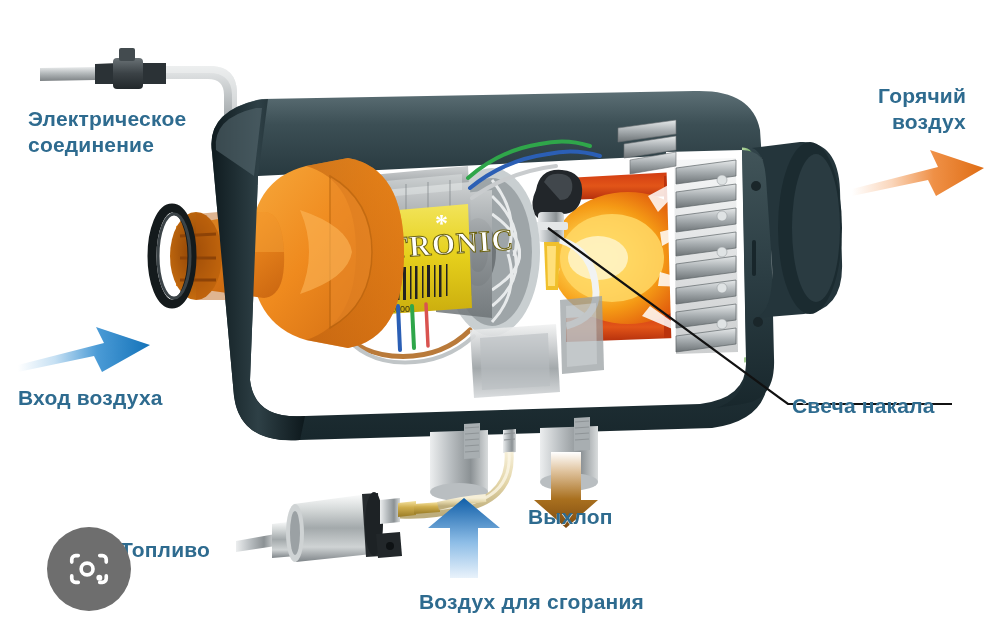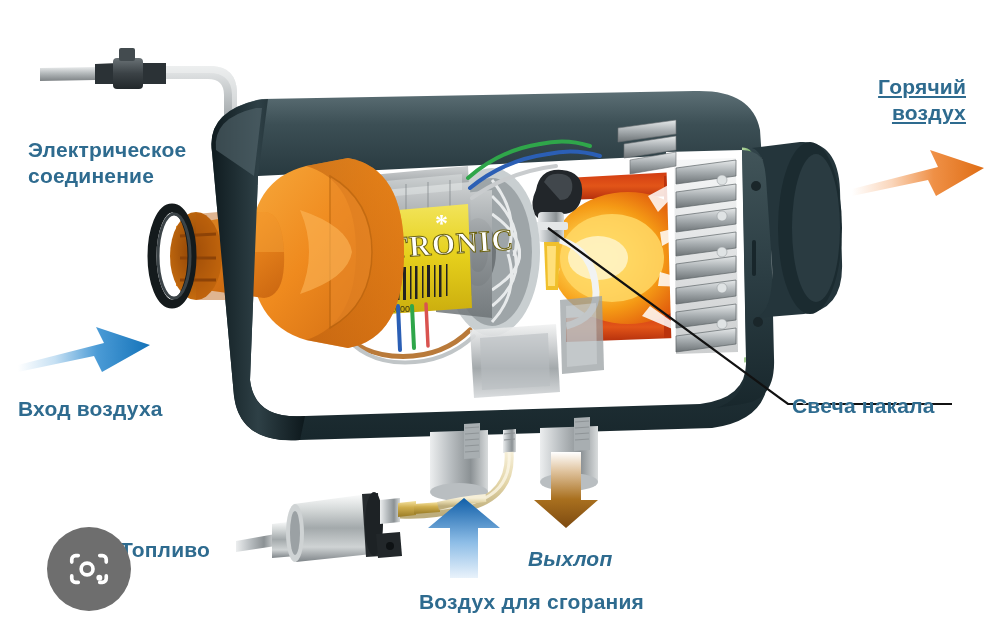--- a/index.html
+++ b/index.html
@@ -452,34 +452,34 @@
       <path d="M18 365 L104 343 L96 327 L150 345 L102 372 L94 356 L18 372 Z" fill="url(#gArrBlue)"></path>
     </g>
     <g>
       <path d="M450 578 L450 528 L428 528 L464 498 L500 528 L478 528 L478 578 Z" fill="url(#gArrBlueUp)"></path>
     </g>
     <g>
       <path d="M551 452 L551 500 L534 500 L566 528 L598 500 L581 500 L581 452 Z" fill="url(#gArrBrown)"></path>
     </g>
   </svg>
 
-  <div class="lbl" style="left:28px;top:106px;width:230px;margin-top:31px;">Электрическое
+  <div class="lbl" style="left:28px;top:106px;width:230px;">Электрическое
 соединение</div>
 
-  <div class="lbl" style="left:18px;top:396px;width:230px;">Вход воздуха</div>
+  <div class="lbl" style="left:18px;top:385px;width:230px;">Вход воздуха</div>
 
   <div class="lbl" style="left:120px;top:537px;width:160px;">Топливо</div>
 
   <div class="lbl" style="left:344px;top:589px;width:300px;text-align:right;">Воздух для сгорания</div>
 
-  <div class="lbl" style="left:528px;top:546px;width:170px;font-style:italic;">Выхлоп</div>
+  <div class="lbl" style="left:528px;top:504px;width:170px;">Выхлоп</div>
 
   <div class="lbl" style="left:792px;top:393px;width:210px;">Свеча накала</div>
 
-  <div class="lbl right" style="left:806px;top:74px;width:160px;text-decoration:underline;">Горячий
+  <div class="lbl right" style="left:806px;top:83px;width:160px;">Горячий
 воздух</div>
 
   <div class="lens">
     <svg width="46" height="46" viewBox="0 0 24 24">
       <g fill="none" stroke="#ffffff" stroke-width="1.9" stroke-linecap="round" stroke-linejoin="round">
         <path d="M3 8.4V7a2 2 0 0 1 2-2h1.4"></path>
         <path d="M17.6 5H19a2 2 0 0 1 2 2v1.4"></path>
         <path d="M21 15.6V17a2 2 0 0 1-2 2h-1.4"></path>
         <path d="M6.4 19H5a2 2 0 0 1-2-2v-1.4"></path>
         <circle cx="11" cy="12" r="3.1"></circle>

